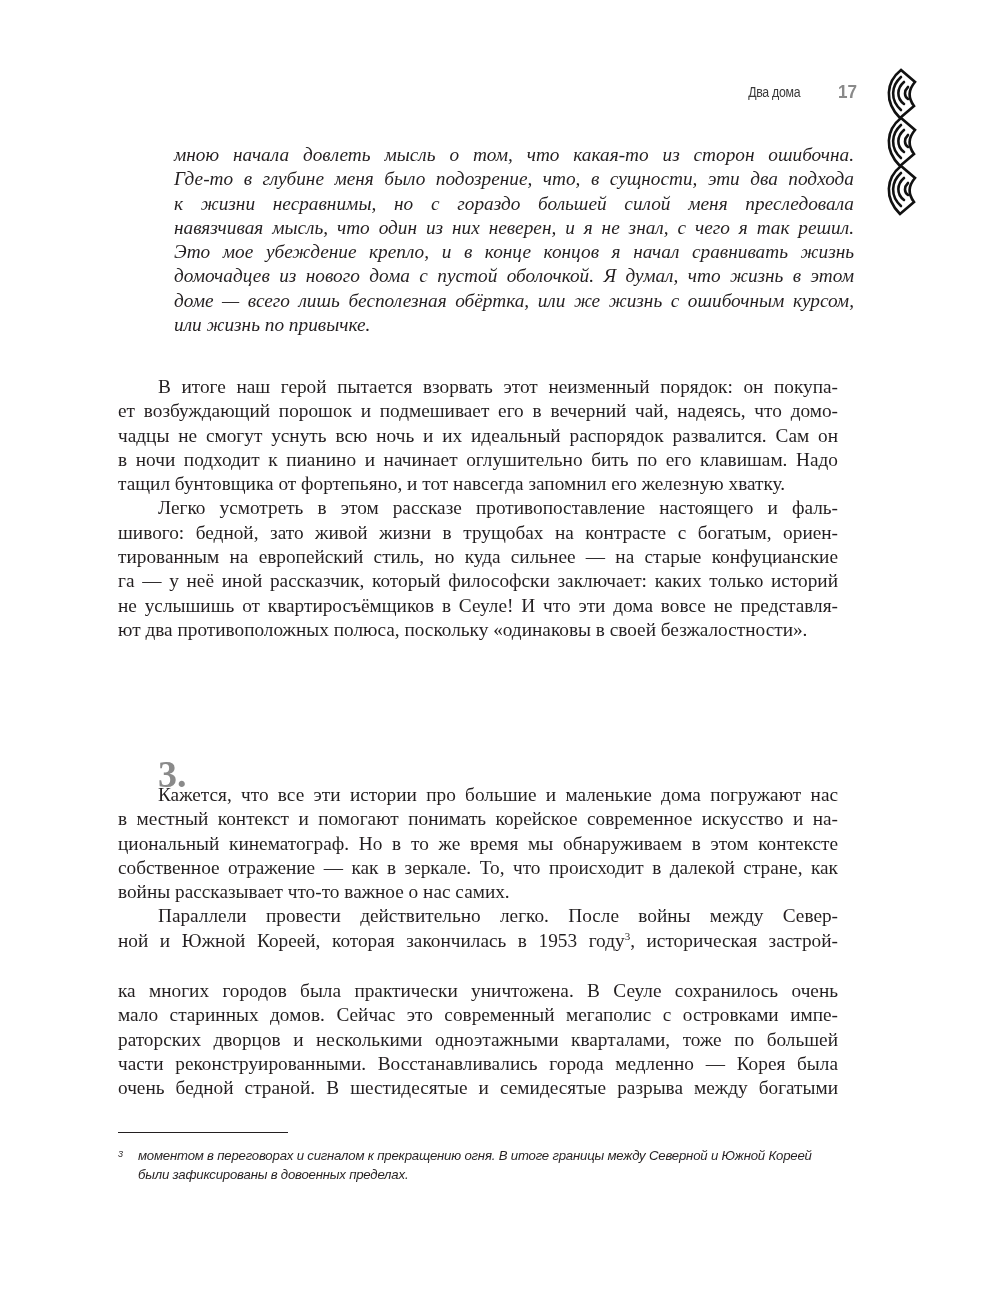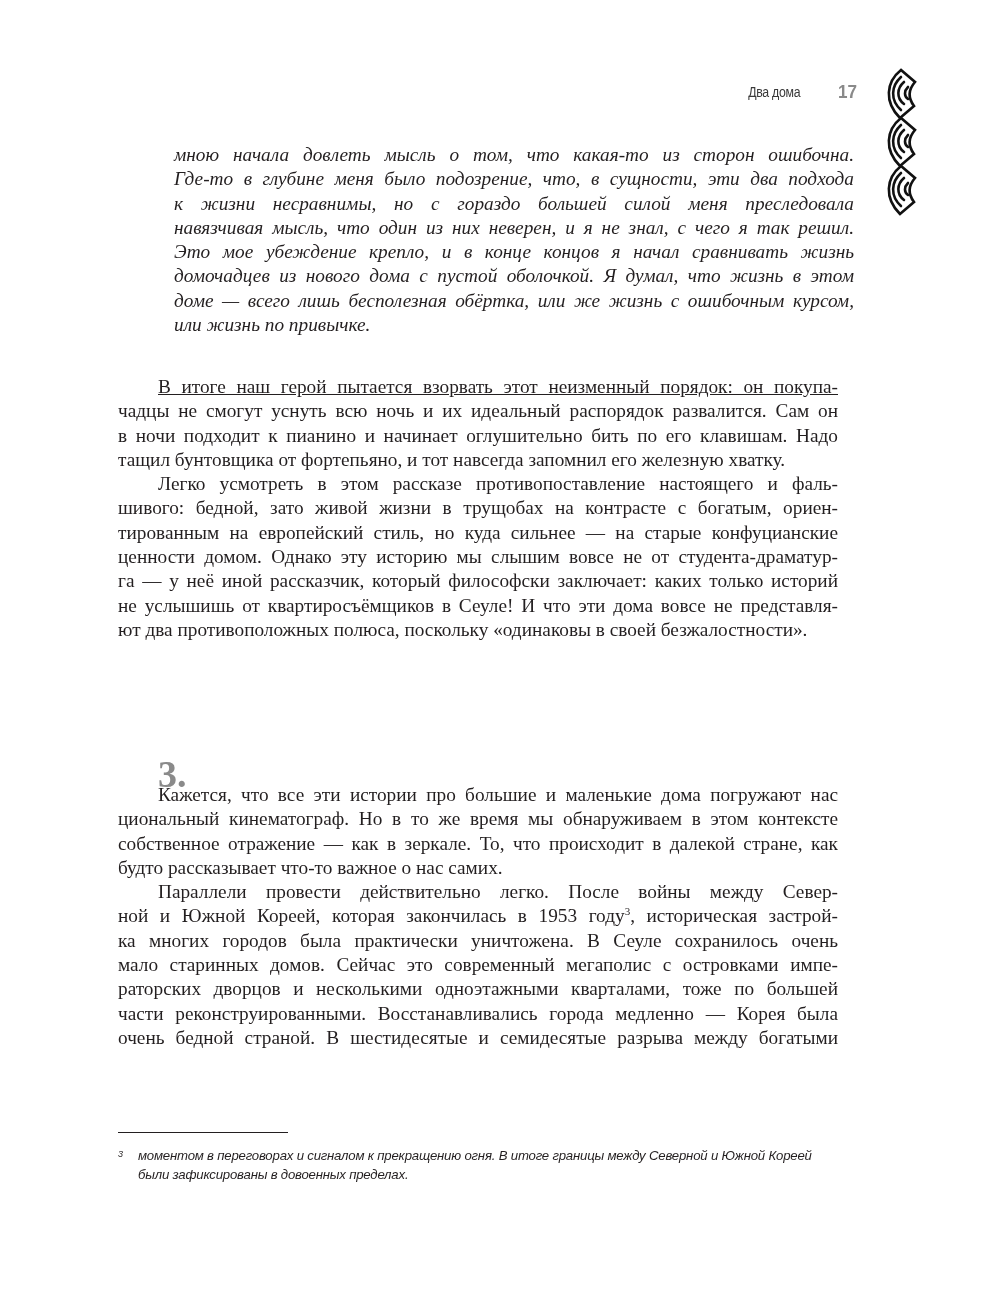--- a/index.html
+++ b/index.html
@@ -94,49 +94,50 @@
     <span class="line" style="word-spacing: 0px;">к жизни несравнимы, но с гораздо большей силой меня преследовала</span>
     <span class="line" style="word-spacing: 0px;">навязчивая мысль, что один из них неверен, и я не знал, с чего я так решил.</span>
     <span class="line" style="word-spacing: 0px;">Это мое убеждение крепло, и в конце концов я начал сравнивать жизнь</span>
     <span class="line" style="word-spacing: 0px;">домочадцев из нового дома с пустой оболочкой. Я думал, что жизнь в этом</span>
     <span class="line" style="word-spacing: 0px;">доме — всего лишь бесполезная обёртка, или же жизнь с ошибочным курсом,</span>
     <span class="line last">или жизнь по привычке.</span>
   </div>
 
   <div class="text-block body1">
     <div>
-      <span class="line indent" style="word-spacing: 0px; text-decoration: underline;">В итоге наш герой пытается взорвать этот неизменный порядок: он покупа-</span>
+      <span class="line indent" style="word-spacing: 0px;">В итоге наш герой пытается взорвать этот неизменный порядок: он покупа-</span>
+      <span class="line" style="word-spacing: 0px;">ет возбуждающий порошок и подмешивает его в вечерний чай, надеясь, что домо-</span>
       <span class="line" style="word-spacing: 0px;">чадцы не смогут уснуть всю ночь и их идеальный распорядок развалится. Сам он</span>
       <span class="line" style="word-spacing: 0px;">в ночи подходит к пианино и начинает оглушительно бить по его клавишам. Надо</span>
       <span class="line last">тащил бунтовщика от фортепьяно, и тот навсегда запомнил его железную хватку.</span>
     </div>
     <div>
       <span class="line indent" style="word-spacing: 0px;">Легко усмотреть в этом рассказе противопоставление настоящего и фаль-</span>
       <span class="line" style="word-spacing: 0px;">шивого: бедной, зато живой жизни в трущобах на контрасте с богатым, ориен-</span>
       <span class="line" style="word-spacing: 0px;">тированным на европейский стиль, но куда сильнее — на старые конфуцианские</span>
-      <span class="line" style="word-spacing: 0px;">ценности домом. Однако эту историю мы слышим вовсе не от студента-драматур-</span>
       <span class="line" style="word-spacing: 0px;">га — у неё иной рассказчик, который философски заключает: каких только историй</span>
       <span class="line" style="word-spacing: 0px;">не услышишь от квартиросъёмщиков в Сеуле! И что эти дома вовсе не представля-</span>
       <span class="line last">ют два противоположных полюса, поскольку «одинаковы в своей безжалостности».</span>
     </div>
   </div>
 
   <div class="section-number">3.</div>
 
   <div class="text-block body2">
     <div>
       <span class="line indent" style="word-spacing: 0px;">Кажется, что все эти истории про большие и маленькие дома погружают нас</span>
+      <span class="line" style="word-spacing: 0px;">в местный контекст и помогают понимать корейское современное искусство и на-</span>
       <span class="line" style="word-spacing: 0px;">циональный кинематограф. Но в то же время мы обнаруживаем в этом контексте</span>
       <span class="line" style="word-spacing: 0px;">собственное отражение — как в зеркале. То, что происходит в далекой стране, как</span>
-      <span class="line last">будто рассказывает что-то важное о нас самих.</span>
+      <span class="line last">войны рассказывает что-то важное о нас самих.</span>
     </div>
     <div>
       <span class="line indent" style="word-spacing: 0px;">Параллели провести действительно легко. После войны между Север-</span>
       <span class="line" style="word-spacing: 0px;"><span>ной и Южной Кореей, которая закончилась в 1953 году</span><sup class="sup">3</sup><span>, историческая застрой-</span></span>
-      <span class="line" style="word-spacing: 0px;">ка многих городов была практически уничтожена. В Сеуле сохранилось очень</span>
+      <span class="line" style="word-spacing: 0px; margin-top: 26px;">ка многих городов была практически уничтожена. В Сеуле сохранилось очень</span>
       <span class="line" style="word-spacing: 0px;">мало старинных домов. Сейчас это современный мегаполис с островками импе-</span>
       <span class="line" style="word-spacing: 0px;">раторских дворцов и несколькими одноэтажными кварталами, тоже по большей</span>
       <span class="line" style="word-spacing: 0px;">части реконструированными. Восстанавливались города медленно — Корея была</span>
       <span class="line" style="word-spacing: 0px;">очень бедной страной. В шестидесятые и семидесятые разрыва между богатыми</span>
     </div>
   </div>
 
   <div class="footnote-rule"></div>
 
   <div class="footnote">

